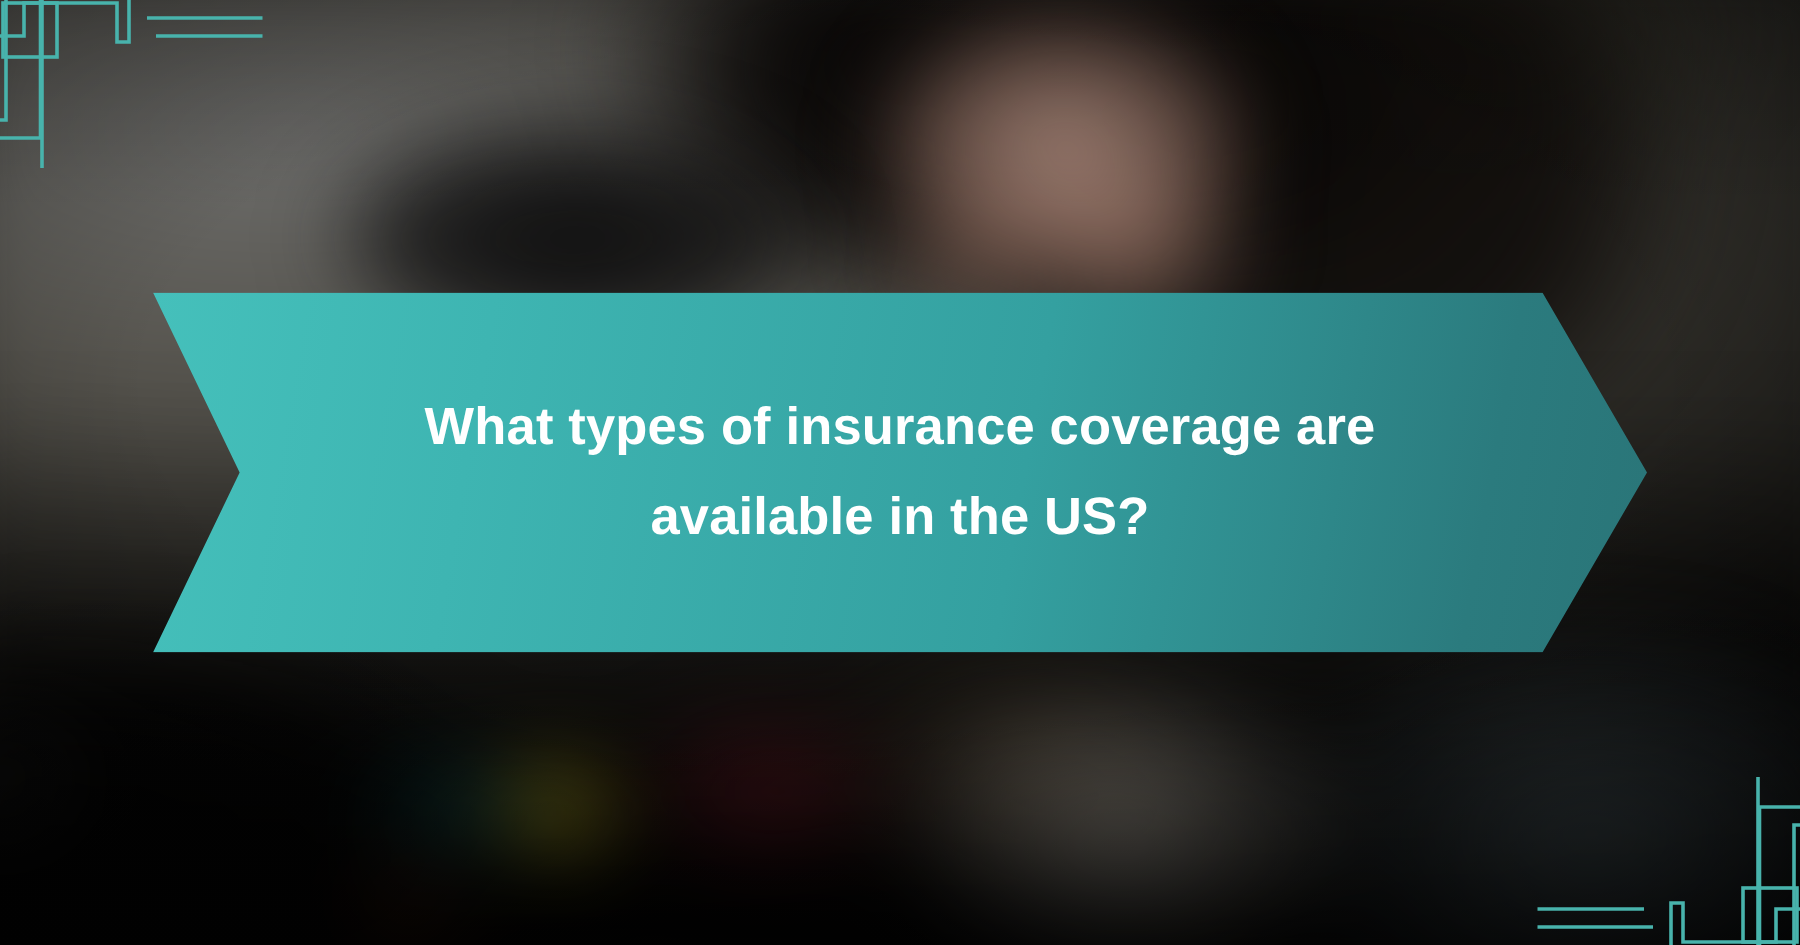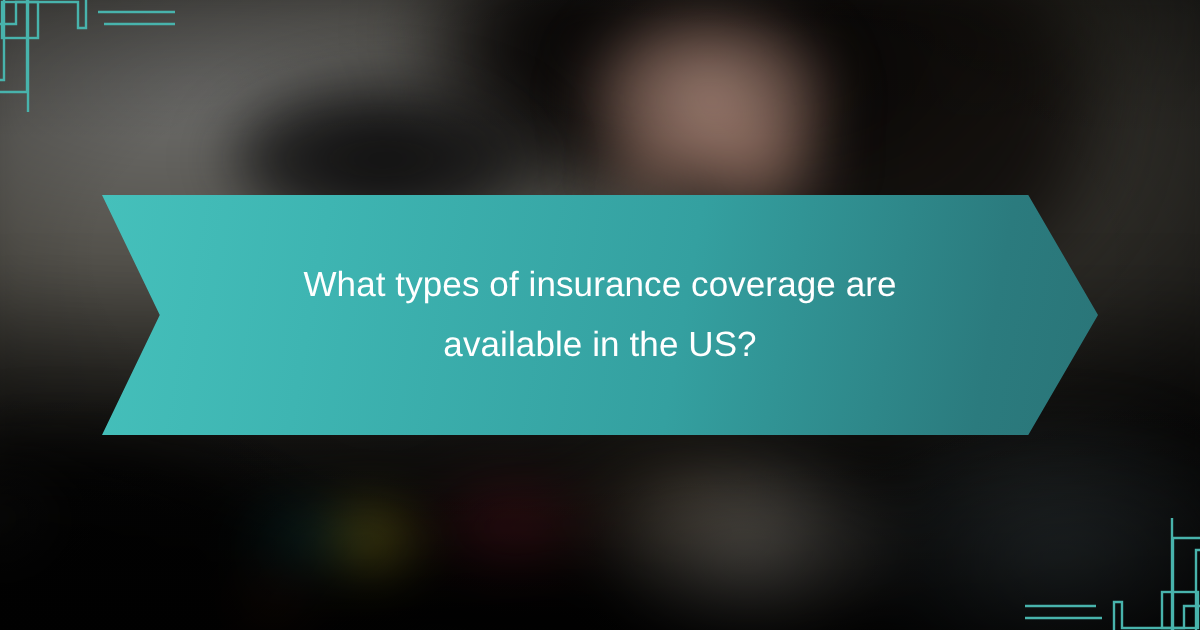--- a/index.html
+++ b/index.html
@@ -100,21 +100,21 @@
       93.0% 0%,
       100% 50%,
       93.0% 100%,
       0% 100%,
       5.8% 50%
     );
   }
   .banner-text {
     color: #ffffff;
     font-size: 35px;
-    font-weight: 400;
+    font-weight: 700;
     line-height: 1.72;
     text-align: center;
     max-width: 660px;
     letter-spacing: .1px;
     text-rendering: geometricPrecision;
   }
 </style>
 </head>
 <body>
 

